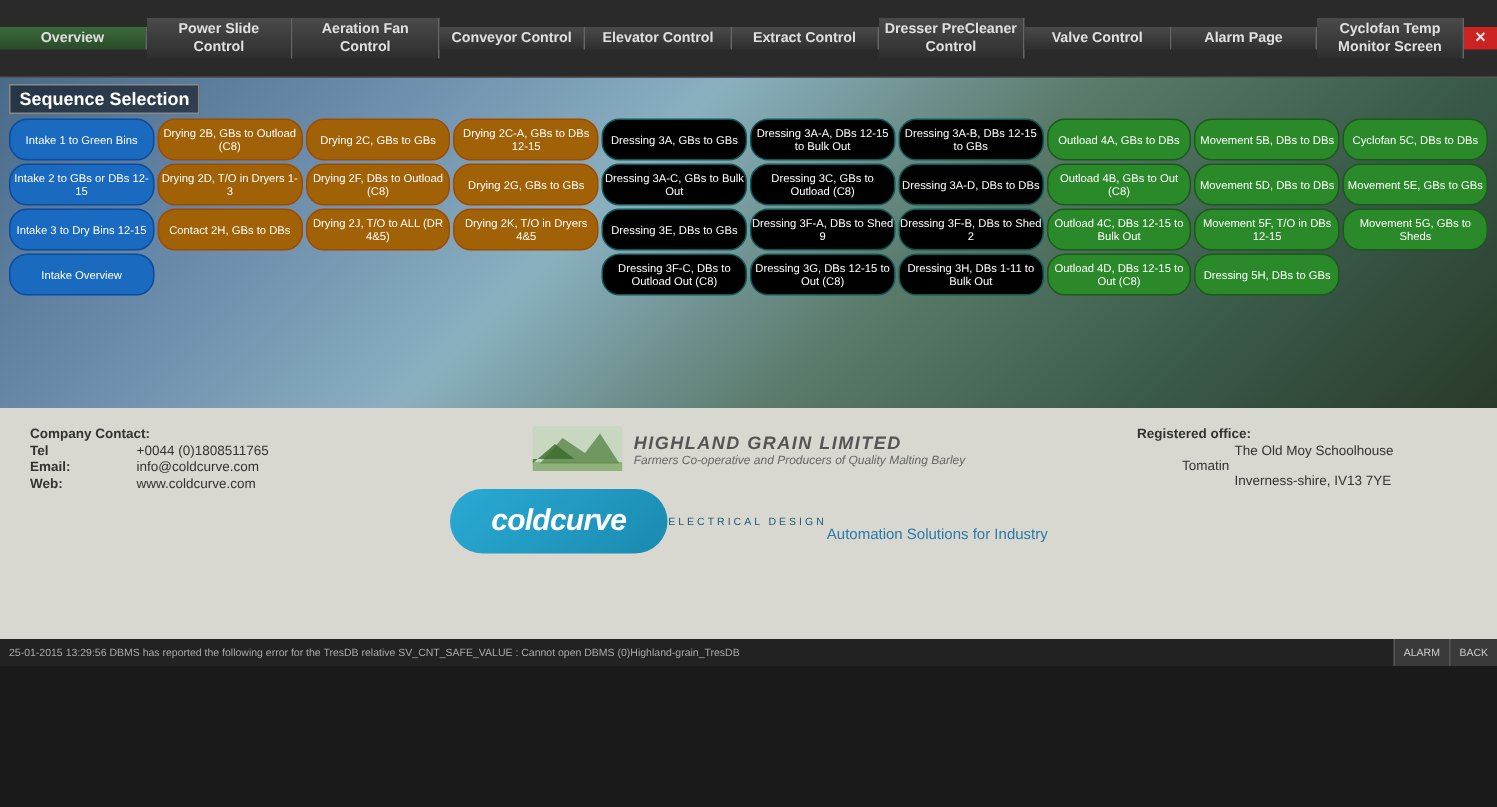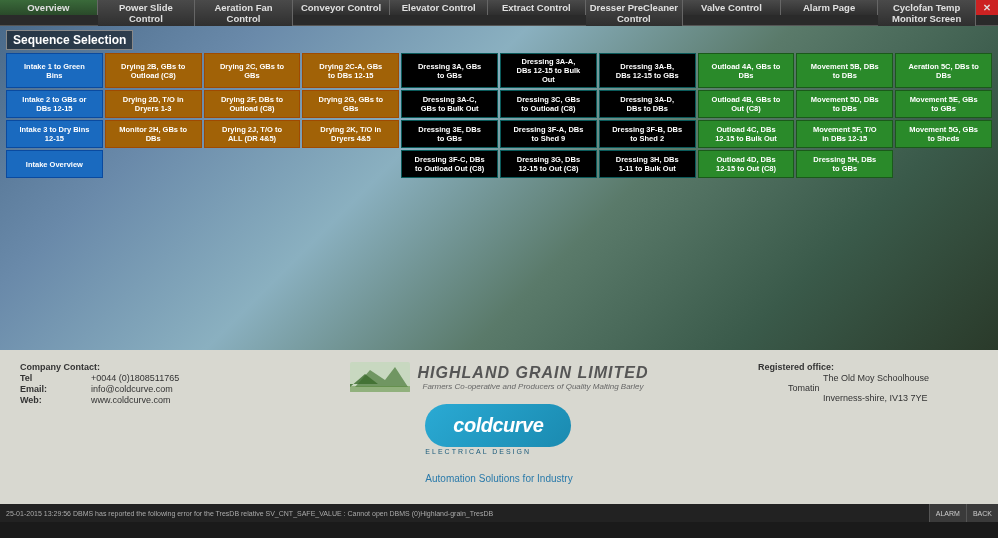--- a/index.html
+++ b/index.html
@@ -8,24 +8,24 @@
       height: 538px;
       background: #1a1a1a;
       font-family: Arial, sans-serif;
       overflow: hidden;
       color: #fff;
     }
 
     
     #top-nav {
       display: flex;
-      align-items: flex-start;
+      align-items: center;
       background: #2a2a2a;
       border-bottom: 1px solid #555;
-      height: 26px;
+      height: 52px;
     }
     .nav-btn {
       flex: 1;
       display: flex;
       align-items: center;
       justify-content: center;
       text-align: center;
       font-size: 9.5px;
       font-weight: bold;
       color: #e0e0e0;
@@ -39,21 +39,21 @@
     .nav-btn-red {
       background: #cc2222;
       width: 22px;
       flex: none;
       border-right: none;
     }
 
     
     #main-area {
       position: relative;
-      height: 324px;
+      height: 220px;
       overflow: hidden;
     }
 
     
     #bg-image {
       position: absolute;
       top: 0; left: 0; right: 0; bottom: 0;
       background: linear-gradient(135deg, #4a6a8a 0%, #6a8aaa 20%, #8ab0c0 40%, #5a7a6a 60%, #3a5a4a 80%, #2a3a2a 100%);
     }
 
@@ -81,23 +81,23 @@
       grid-template-columns: repeat(10, 1fr);
       gap: 2px;
     }
 
     .seq-btn {
       display: flex;
       align-items: center;
       justify-content: center;
       text-align: center;
       font-size: 7.5px;
-      font-weight: bold;
-      padding: 3px 12px;
-      border-radius: 0;
+      font-weight: normal;
+      padding: 3px 0;
+      border-radius: 12px;
       cursor: pointer;
       line-height: 1.2;
       min-height: 28px;
       border: 1px solid rgba(0,0,0,0.3);
     }
 
     .btn-blue { background: #1a6abf; color: #fff; border-color: #0a4a9f; }
     .btn-orange { background: #a16207; color: #fff; border-color: #a04a00; }
     .btn-green { background: #2a8a2a; color: #fff; border-color: #1a5a1a; }
     .btn-teal { background: #000000; color: #fff; border-color: #0a5a5a; }
@@ -139,38 +139,38 @@
       gap: 8px;
       margin-bottom: 4px;
     }
 
     .hill-icon {
       width: 60px;
       height: 30px;
     }
 
     #highland-text {
-      font-size: 16px;
+      font-size: 12px;
       font-weight: bold;
       color: #555;
       font-style: italic;
       letter-spacing: 1px;
     }
 
     #highland-sub {
       font-size: 8px;
       color: #666;
       font-style: italic;
       text-align: center;
     }
 
     #coldcurve-logo {
       display: flex;
-      flex-direction: column;
-      align-items: flex-start;
+      flex-direction: row;
+      align-items: center;
       margin-top: 8px;
     }
 
     .coldcurve-oval {
       background: linear-gradient(135deg, #2aaad4, #1a8ab0);
       border-radius: 50px;
       padding: 10px 28px;
       position: relative;
     }
 
@@ -273,35 +273,35 @@
 
       <div class="seq-btn btn-blue">Intake 1 to Green Bins</div>
       <div class="seq-btn btn-orange">Drying 2B, GBs to Outload (C8)</div>
       <div class="seq-btn btn-orange">Drying 2C, GBs to GBs</div>
       <div class="seq-btn btn-orange">Drying 2C-A, GBs to DBs 12-15</div>
       <div class="seq-btn btn-teal">Dressing 3A, GBs to GBs</div>
       <div class="seq-btn btn-teal">Dressing 3A-A, DBs 12-15 to Bulk Out</div>
       <div class="seq-btn btn-teal">Dressing 3A-B, DBs 12-15 to GBs</div>
       <div class="seq-btn btn-green">Outload 4A, GBs to DBs</div>
       <div class="seq-btn btn-green">Movement 5B, DBs to DBs</div>
-      <div class="seq-btn btn-green">Aeration 5C, DBs to DBs</div>
+      <div class="seq-btn btn-green">Cyclofan 5C, DBs to DBs</div>
 
       <div class="seq-btn btn-blue">Intake 2 to GBs or DBs 12-15</div>
       <div class="seq-btn btn-orange">Drying 2D, T/O in Dryers 1-3</div>
       <div class="seq-btn btn-orange">Drying 2F, DBs to Outload (C8)</div>
       <div class="seq-btn btn-orange">Drying 2G, GBs to GBs</div>
       <div class="seq-btn btn-teal">Dressing 3A-C, GBs to Bulk Out</div>
       <div class="seq-btn btn-teal">Dressing 3C, GBs to Outload (C8)</div>
       <div class="seq-btn btn-teal">Dressing 3A-D, DBs to DBs</div>
       <div class="seq-btn btn-green">Outload 4B, GBs to Out (C8)</div>
       <div class="seq-btn btn-green">Movement 5D, DBs to DBs</div>
       <div class="seq-btn btn-green">Movement 5E, GBs to GBs</div>
 
       <div class="seq-btn btn-blue">Intake 3 to Dry Bins 12-15</div>
-      <div class="seq-btn btn-orange">Monitor 2H, GBs to DBs</div>
+      <div class="seq-btn btn-orange">Contact 2H, GBs to DBs</div>
       <div class="seq-btn btn-orange">Drying 2J, T/O to ALL (DR 4&amp;5)</div>
       <div class="seq-btn btn-orange">Drying 2K, T/O in Dryers 4&amp;5</div>
       <div class="seq-btn btn-teal">Dressing 3E, DBs to GBs</div>
       <div class="seq-btn btn-teal">Dressing 3F-A, DBs to Shed 9</div>
       <div class="seq-btn btn-teal">Dressing 3F-B, DBs to Shed 2</div>
       <div class="seq-btn btn-green">Outload 4C, DBs 12-15 to Bulk Out</div>
       <div class="seq-btn btn-green">Movement 5F, T/O in DBs 12-15</div>
       <div class="seq-btn btn-green">Movement 5G, GBs to Sheds</div>
 
       <div class="seq-btn btn-blue">Intake Overview</div>

